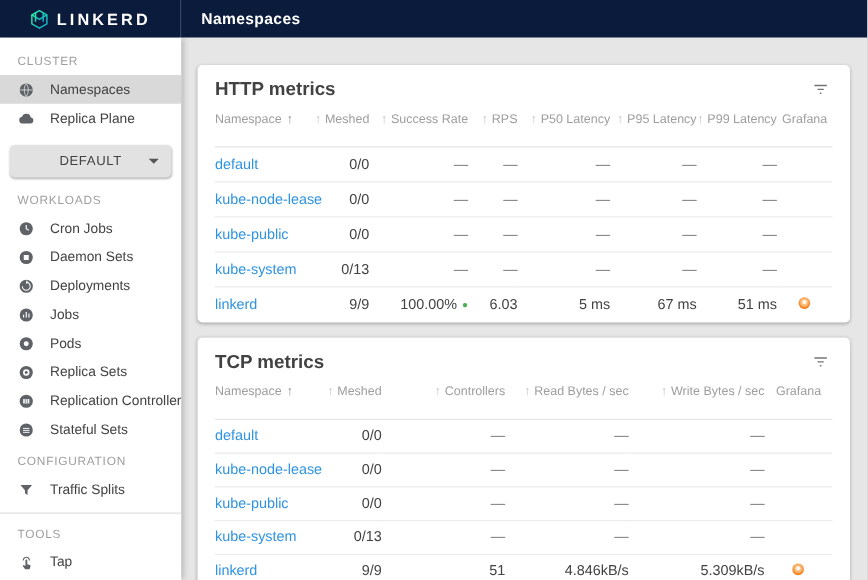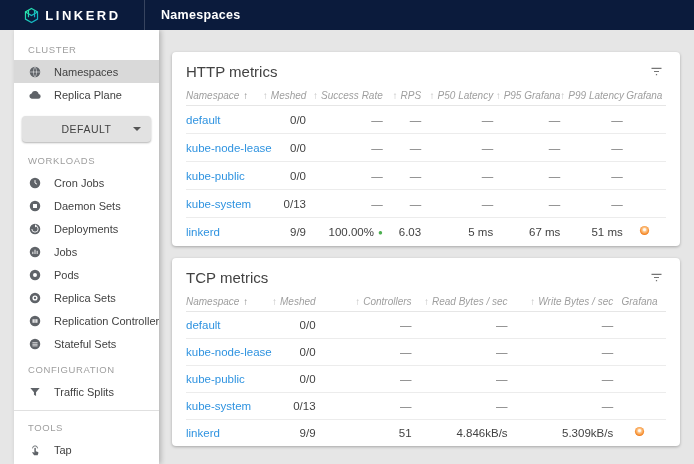--- a/index.html
+++ b/index.html
@@ -9,39 +9,39 @@
     font-family:"Liberation Sans", sans-serif; background:#e6e6e6;
     margin:0 auto;
   }
   
   .topbar { height:30px; background:#0b1b3c; display:flex; align-items:stretch; color:#fff; position:relative; z-index:5; }
   .brand { width:145px; display:flex; align-items:center; justify-content:center; gap:5px; border-right:1px solid rgba(255,255,255,.18); cursor:pointer; }
   .logo svg { width:17px; height:17px; display:block; }
   .wordmark { font-size:13px; font-weight:bold; letter-spacing:2.5px; }
   .page-title { display:flex; align-items:center; padding-left:16px; font-size:12.5px; font-weight:bold; letter-spacing:.3px; }
   
-  .body { display:flex; height:434px;margin-left:14px; }
+  .body { display:flex; height:434px; }
   .sidebar { width:145px; background:#fff; box-shadow:2px 0 5px rgba(0,0,0,.22); z-index:4; padding-top:5px; overflow:hidden; flex:none; }
   .section-label { font-size:9.5px; color:#9e9e9e; letter-spacing:.6px; padding:9px 0 5px 14px; white-space:nowrap; }
   .side-item { display:flex; align-items:center; height:23px; padding-left:14px; font-size:11px; color:#424242; cursor:pointer; white-space:nowrap; }
   .side-item.selected { background:#d9d9d9; }
   .side-item .icon { width:14px; height:14px; margin-right:12px; flex:none; }
   .side-item .icon svg { width:14px; height:14px; display:block; }
   .divider { height:1px; background:#e0e0e0; margin:7px 0 2px; }
   .ns-selector { position:relative; display:block; margin:10px 8px 4px; width:129px; height:26px; background:#e2e2e2; border:none; border-radius:4px; box-shadow:0 1px 2px rgba(0,0,0,.3); font-family:inherit; font-size:10.5px; color:#424242; letter-spacing:.5px; cursor:pointer; text-align:center; }
   .ns-selector .caret { position:absolute; right:10px; top:11px; width:0; height:0; border-left:4px solid transparent; border-right:4px solid transparent; border-top:4px solid #555; }
   
   .content { flex:1; padding:22px 14px 0 13px; overflow:hidden; }
   .card { background:#fff; border-radius:4px; box-shadow:0 1px 3px rgba(0,0,0,.28); margin-bottom:12px; }
   .card-head { display:flex; justify-content:space-between; align-items:center; padding:10px 14px 5px; }
-  .card-head h2 { font-size:15px; font-weight:400; color:#424242; }
+  .card-head h2 { font-size:15px; font-weight:700; color:#424242; }
   .filter-btn { background:none; border:none; padding:2px; cursor:pointer; line-height:0; }
   .filter-btn svg { width:15px; height:15px; }
   table { width:calc(100% - 28px); margin:0 14px; border-collapse:collapse; table-layout:fixed; }
-  th { font-size:10px; font-weight:400; color:#9e9e9e; padding:4px 0 4px; border-bottom:1px solid #e6e6e6; white-space:nowrap; cursor:pointer;font-style:italic; }
+  th { font-size:10px; font-weight:400; color:#9e9e9e; padding:4px 0 16px; border-bottom:1px solid #e6e6e6; white-space:nowrap; cursor:pointer; }
   th.first { text-align:left; } th.num { text-align:right; } th.center { text-align:center; }
   td { font-size:11.5px; color:#424242; border-bottom:1px solid #ececec; white-space:nowrap; }
   .card-http td { height:28px; } .card-tcp td { height:27px; }
   tr:last-child td { border-bottom:none; }
   td.num { text-align:right; } td.center { text-align:center; }
   a.ns-link { color:#2f93e0; text-decoration:none; font-size:11.5px; cursor:pointer; }
   .dash { color:#757575; }
   .dot { color:#4caf50; font-size:8px; margin-left:4px; vertical-align:1px; }
   .arr { color:#c2c2c2; font-size:10px; margin-right:3px; }
   .arr.active { color:#8a8a8a; margin:0 0 0 4px; }
@@ -232,21 +232,21 @@
                 <col style="width: 13%;">
                 <col style="width: 9%;">
               </colgroup>
               <thead>
                 <tr>
                   <th class="first"><span>Namespace</span><span class="arr active">↑</span></th>
                   <th class="num"><span class="arr">↑</span><span>Meshed</span></th>
                   <th class="num"><span class="arr">↑</span><span>Success Rate</span></th>
                   <th class="num"><span class="arr">↑</span><span>RPS</span></th>
                   <th class="num"><span class="arr">↑</span><span>P50 Latency</span></th>
-                  <th class="num"><span class="arr">↑</span><span>P95 Grafana</span></th>
+                  <th class="num"><span class="arr">↑</span><span>P95 Latency</span></th>
                   <th class="num"><span class="arr">↑</span><span>P99 Latency</span></th>
                   <th class="center"><span>Grafana</span></th>
                 </tr>
               </thead>
               <tbody>
                 <tr>
                   <td class="first"><a class="ns-link">default</a></td>
                   <td class="num">0/0</td>
                   <td class="num"><span class="dash">—</span></td>
                   <td class="num"><span class="dash">—</span></td>

